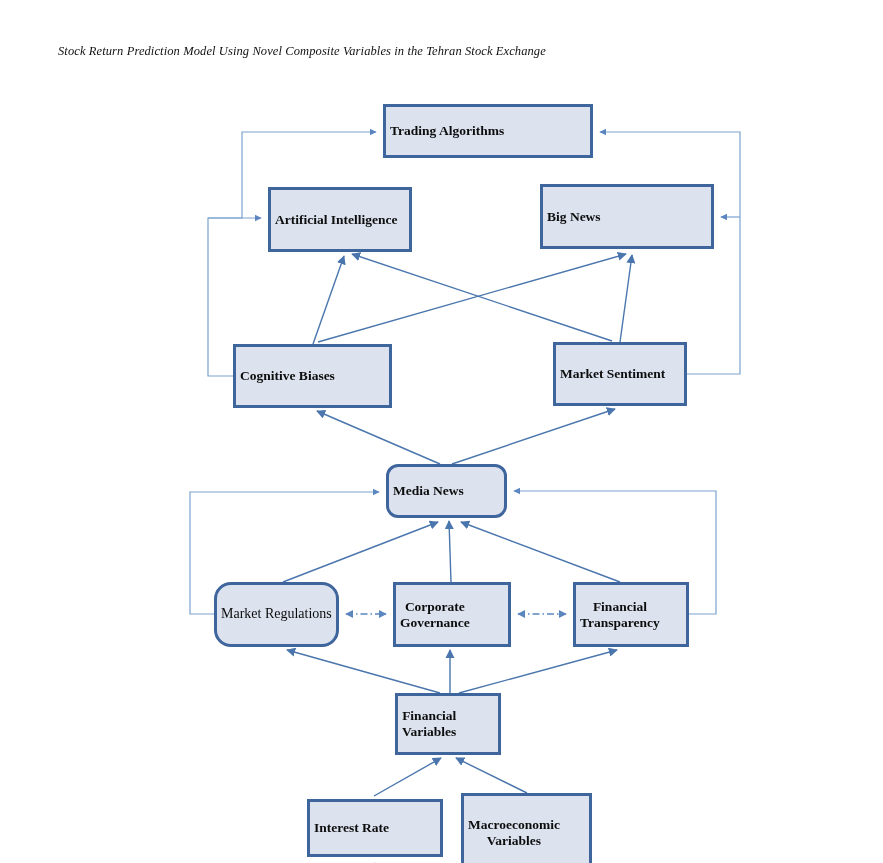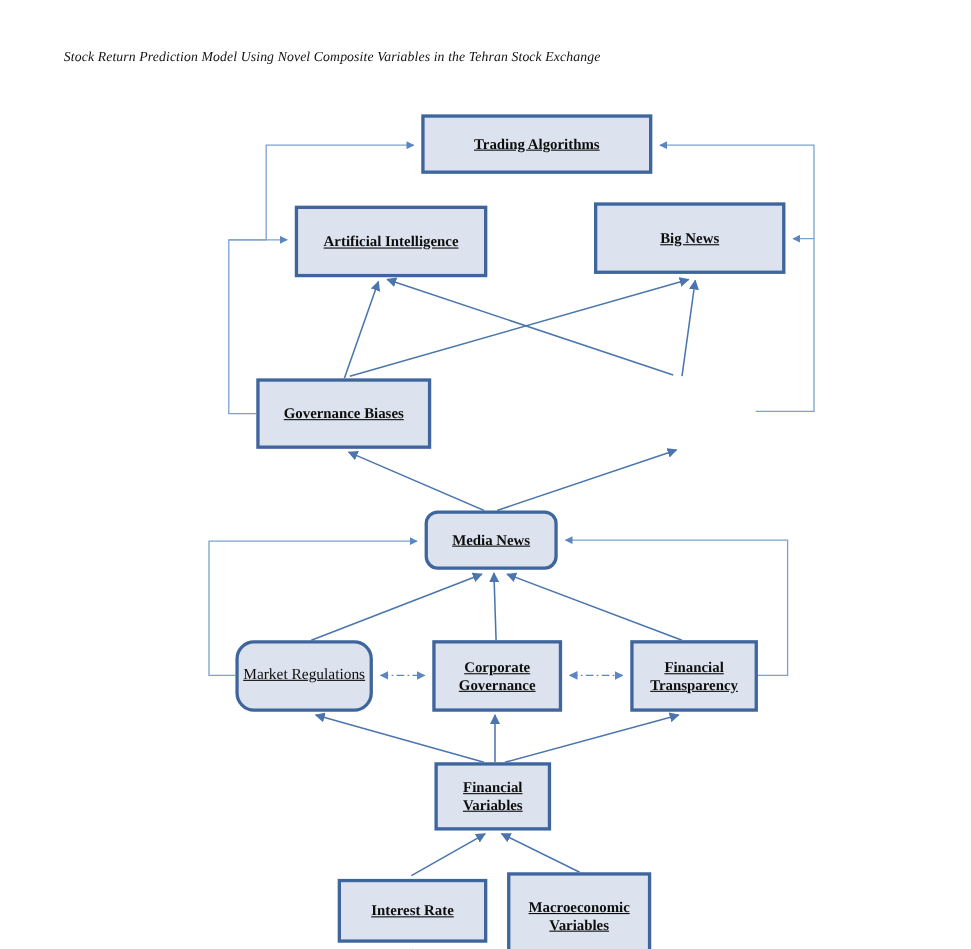--- a/index.html
+++ b/index.html
@@ -40,29 +40,27 @@
     height: 863px;
     pointer-events: none;
   }
   .node {
     position: absolute;
     box-sizing: border-box;
     background: #dce3ef;
     border: 3px solid #3f659d;
     display: flex;
     align-items: center;
-    justify-content: center;
     text-align: center;
     color: #0d0d0d;
     font-family: "Liberation Serif", "DejaVu Serif", serif;
     font-weight: bold;
     font-size: 13.5px;
     line-height: 1.18;
     z-index: 5;
-    text-decoration: underline;
   }
   .node .lbl {
     display: block;
     padding: 0 4px;
     white-space: pre-line;
   }
   .node.plain {
     font-weight: normal;
     font-size: 14px;
     border-radius: 17px;
@@ -134,32 +132,35 @@
       <path d="M 375 851 L 375 827" marker-end="url(#arrowDash)"></path>
       <path d="M 528 851 L 528 827" marker-end="url(#arrowDash)"></path>
       <path d="M 375 851 L 528 851"></path>
     </g>
   </svg>
 
   <div class="node" style="left:383px; top:68px; width:210px; height:54px;">
     <span class="lbl">Trading Algorithms</span>
   </div>
 
-  <div class="node" style="left:268px; top:151px; width:175px; height:65px;">
+  <div class="node" style="left:268px; top:151px; width:144px; height:65px;">
     <span class="lbl">Artificial Intelligence</span>
   </div>
 
   <div class="node" style="left:540px; top:148px; width:174px; height:65px;">
     <span class="lbl">Big News</span>
   </div>
 
   <div class="node" style="left:233px; top:308px; width:159px; height:64px;">
-    <span class="lbl">Governance Biases</span>
+    <span class="lbl">Cognitive Biases</span>
   </div>
 
+  <div class="node" style="left:553px; top:306px; width:134px; height:64px;">
+    <span class="lbl">Market Sentiment</span>
+  </div>
 
   <div class="node" style="left:386px; top:428px; width:121px; height:54px;border-radius:12px;">
     <span class="lbl">Media News</span>
   </div>
 
   <div class="node plain" style="left:214px; top:546px; width:125px; height:65px;">
     <span class="lbl">Market Regulations</span>
   </div>
 
   <div class="node" style="left:393px; top:546px; width:118px; height:65px;">

